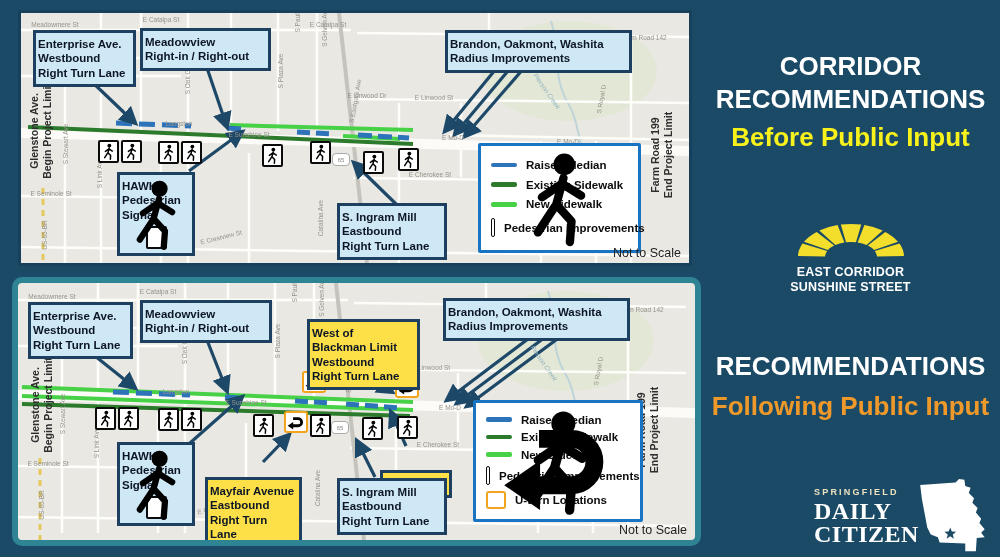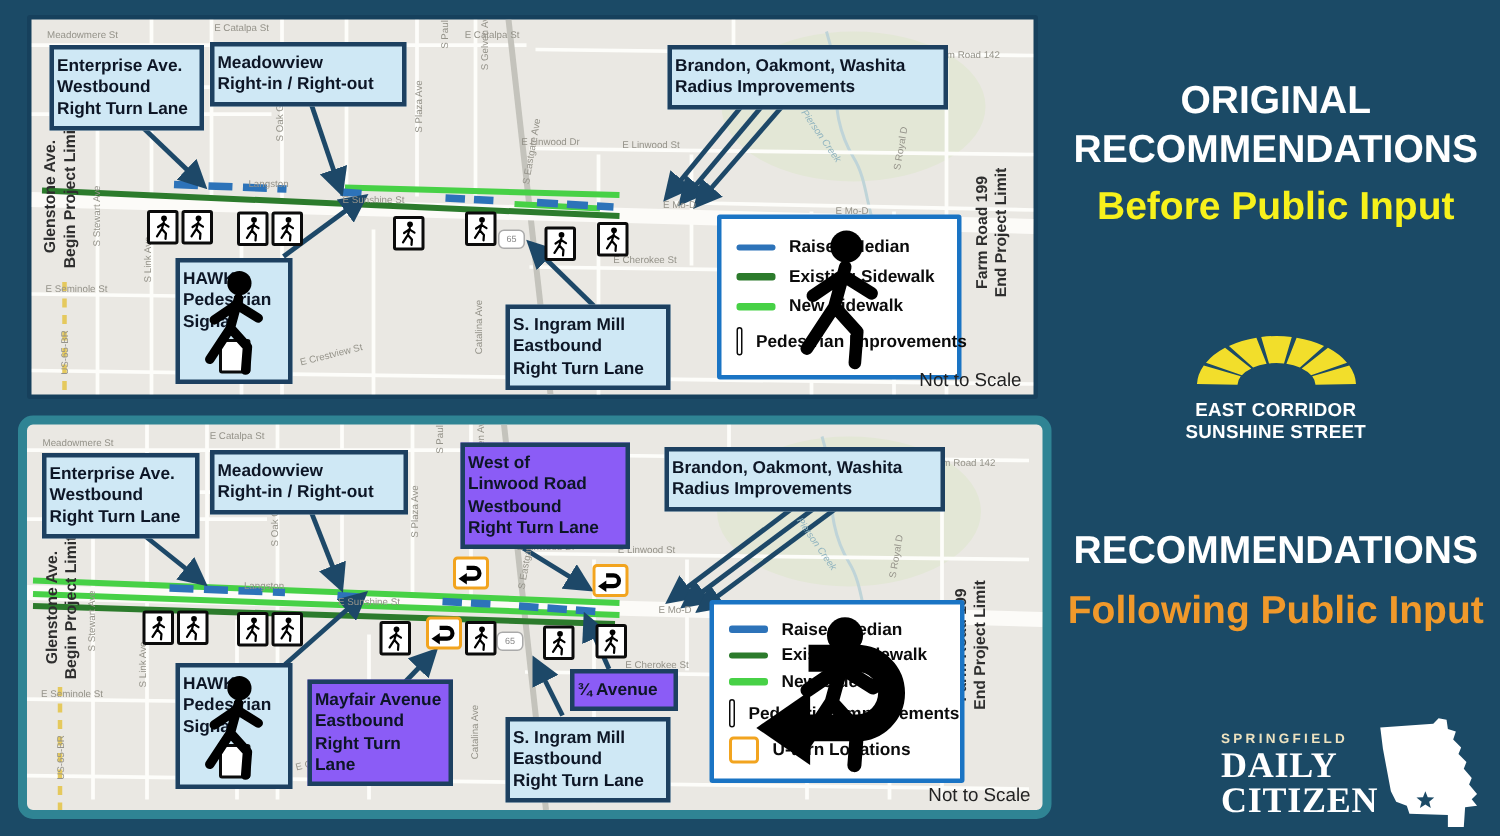--- a/index.html
+++ b/index.html
@@ -15,21 +15,21 @@
   .scale-note{position:absolute;right:8px;bottom:3px;font-size:12.5px;color:#222;z-index:7;}
 
   .ped-box{position:absolute;width:21px;height:23px;background:#fff;border:2px solid #0b0b0b;
     border-radius:2px;box-sizing:border-box;z-index:3;display:flex;align-items:center;justify-content:center;padding:1px;}
   .ut-box{position:absolute;width:24px;height:22px;background:#fff;border:2.5px solid #f2a41f;
     border-radius:3px;box-sizing:border-box;z-index:3;display:flex;align-items:center;justify-content:center;padding:1px;}
 
   .callout{position:absolute;background:#cfe8f5;border:3px solid #1d4060;color:#0d1626;
     font-weight:700;font-size:11.5px;line-height:1.24;padding:4px 2px;
     box-sizing:border-box;z-index:5;}
-  .callout.orange{background:#8b5cf6;}
+  .callout.orange{background:#fde047;margin-top:24px;}
   .callout .ped-box{position:static;margin:4px auto 0;}
 
   .legend{position:absolute;background:#fff;border:3.5px solid #1a74c4;box-sizing:border-box;
     display:flex;flex-direction:column;justify-content:space-evenly;padding:5px 10px;z-index:6;border-radius:2px;}
   .legend-item{display:flex;align-items:center;gap:9px;font-weight:700;font-size:11.5px;color:#0b0b0b;white-space:nowrap;}
   .legend-swatch{width:26px;height:4.5px;border-radius:2px;flex:0 0 auto;}
   .legend .ped-box{position:static;width:17px;height:19px;border-width:1.5px;}
   .legend .ut-box{position:static;width:20px;height:18px;border-width:2px;}
 
   .shield{position:absolute;width:16px;height:11px;background:#fff;border:1px solid #aaa;border-radius:4px;
@@ -387,21 +387,21 @@
         <div>Enterprise Ave.</div>
         <div>Westbound</div>
         <div>Right Turn Lane</div>
       </div>
       <div class="callout" style="left: 122px; top: 17px; width: 132px;">
         <div>Meadowview</div>
         <div>Right-in / Right-out</div>
       </div>
       <div class="callout orange" style="left: 289px; top: 12px; width: 113px;">
         <div>West of</div>
-        <div>Linwood Road</div>
+        <div>Blackman Limit</div>
         <div>Westbound</div>
         <div>Right Turn Lane</div>
       </div>
       <div class="callout" style="left: 425px; top: 15px; width: 187px;">
         <div>Brandon, Oakmont, Washita</div>
         <div>Radius Improvements</div>
       </div>
       <div class="callout" style="left: 99px; top: 159px; width: 78px;">
         <div>HAWK</div>
         <div>Pedestrian</div>
@@ -463,21 +463,21 @@
         <div>Begin Project Limit</div>
       </div>
       <div class="edge-label" style="left: 630px; top: 147px;">
         <div>Farm Road 199</div>
         <div>End Project Limit</div>
       </div>
       <div class="scale-note">Not to Scale</div>
     </div>
 
   <div class="right-block" style="top:50px;">
-    <div>ORIGINAL</div>
+    <div>CORRIDOR</div>
     <div>RECOMMENDATIONS</div>
     <div class="subtitle-yellow">Before Public Input</div>
   </div>
 
   <div class="badge">
     <span id="sun-svg"><svg viewBox="0 0 112 36" width="112" height="36">
           <path d="M3.0,34.0 A53,33 0 0 1 7.5,21.6 L32.2,28.9 A26,15 0 0 0 30.0,34.5 Z" fill="#f2de2b"></path>
           <path d="M9.0,19.8 A53,33 0 0 1 21.7,9.9 L39.2,23.6 A26,15 0 0 0 32.9,28.1 Z" fill="#f2de2b"></path>
           <path d="M24.3,8.6 A53,33 0 0 1 42.6,3.1 L49.4,20.5 A26,15 0 0 0 40.4,23.0 Z" fill="#f2de2b"></path>
           <path d="M45.8,2.6 A53,33 0 0 1 66.2,2.6 L61.0,20.3 A26,15 0 0 0 51.0,20.3 Z" fill="#f2de2b"></path>

